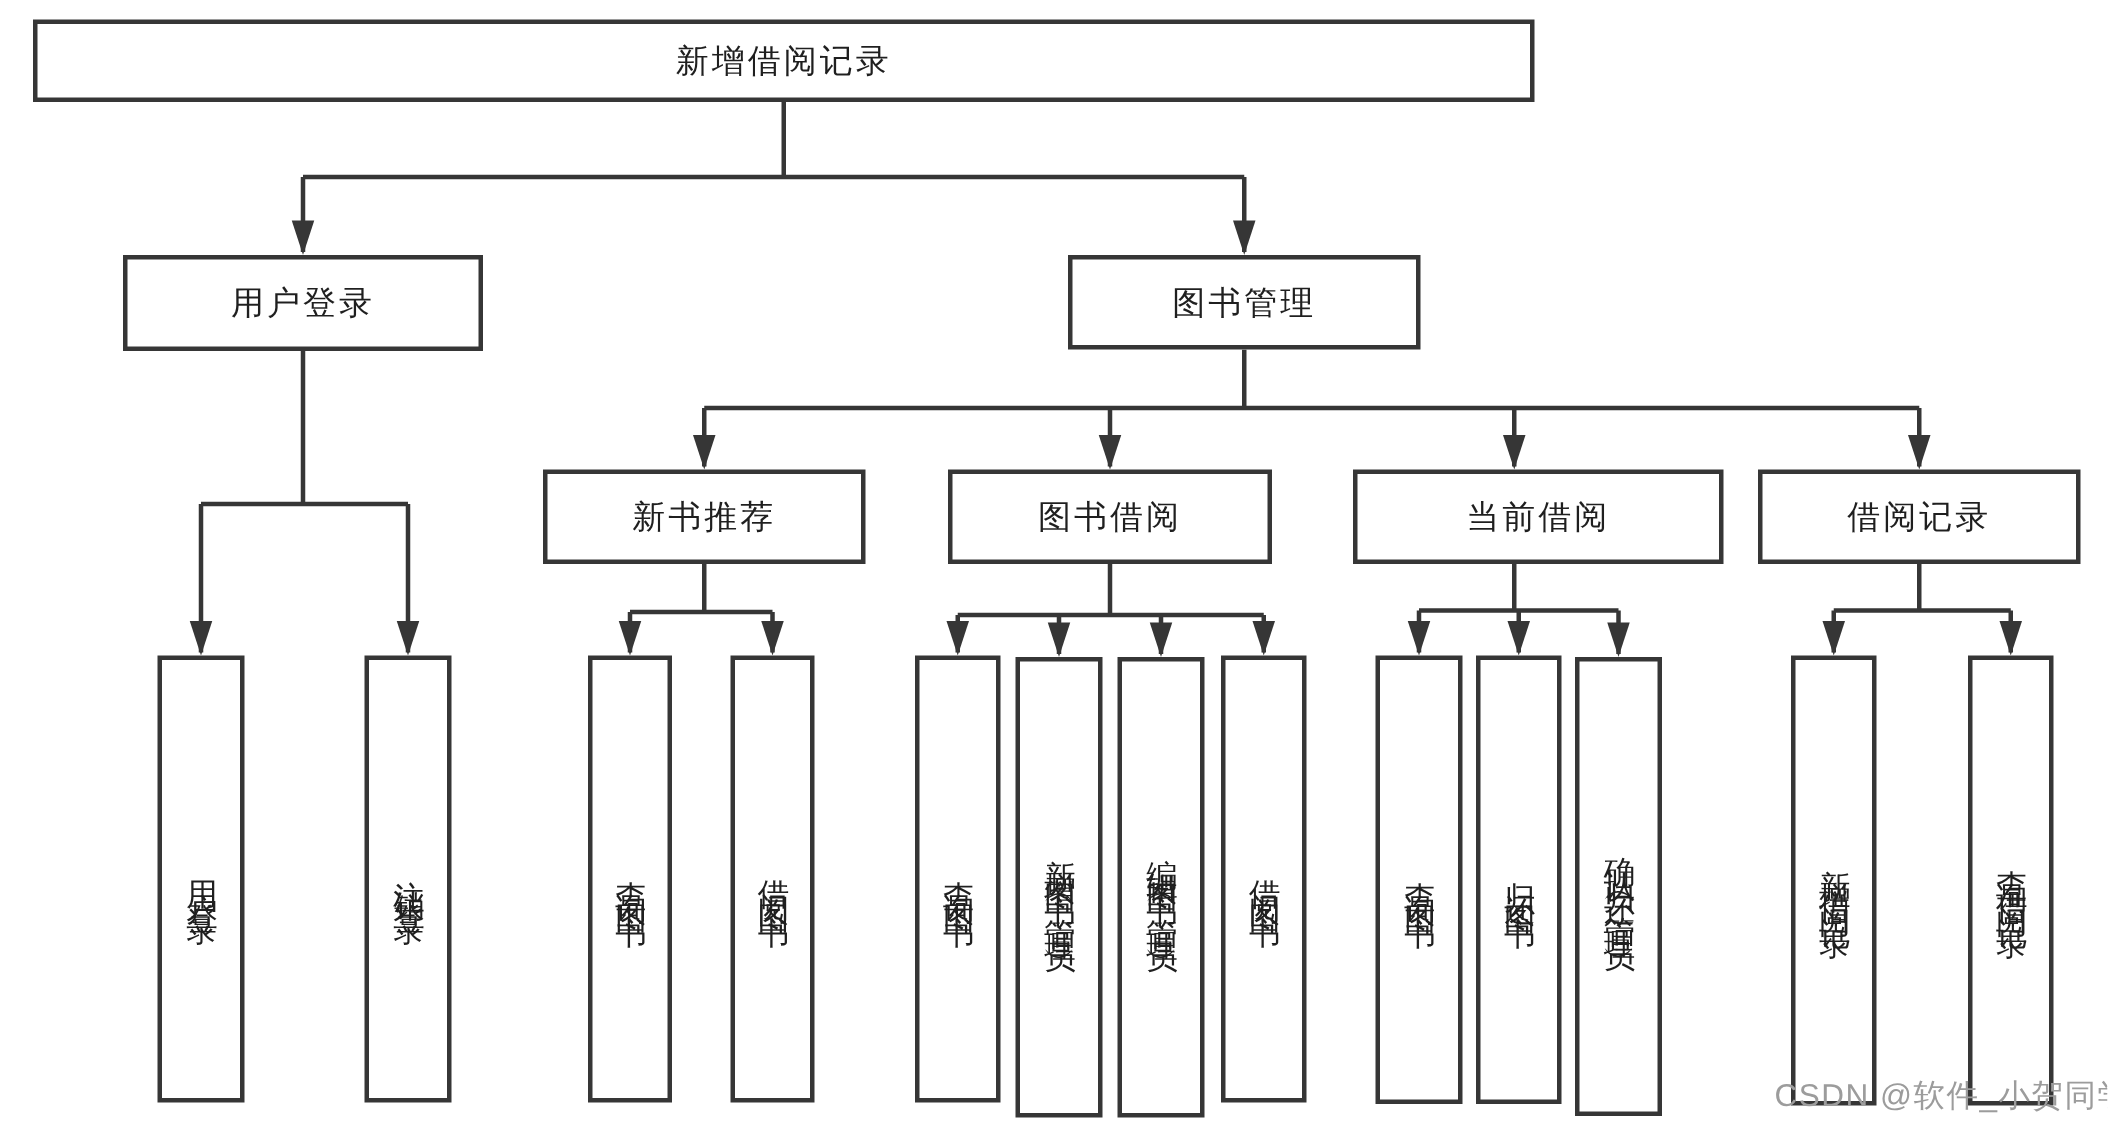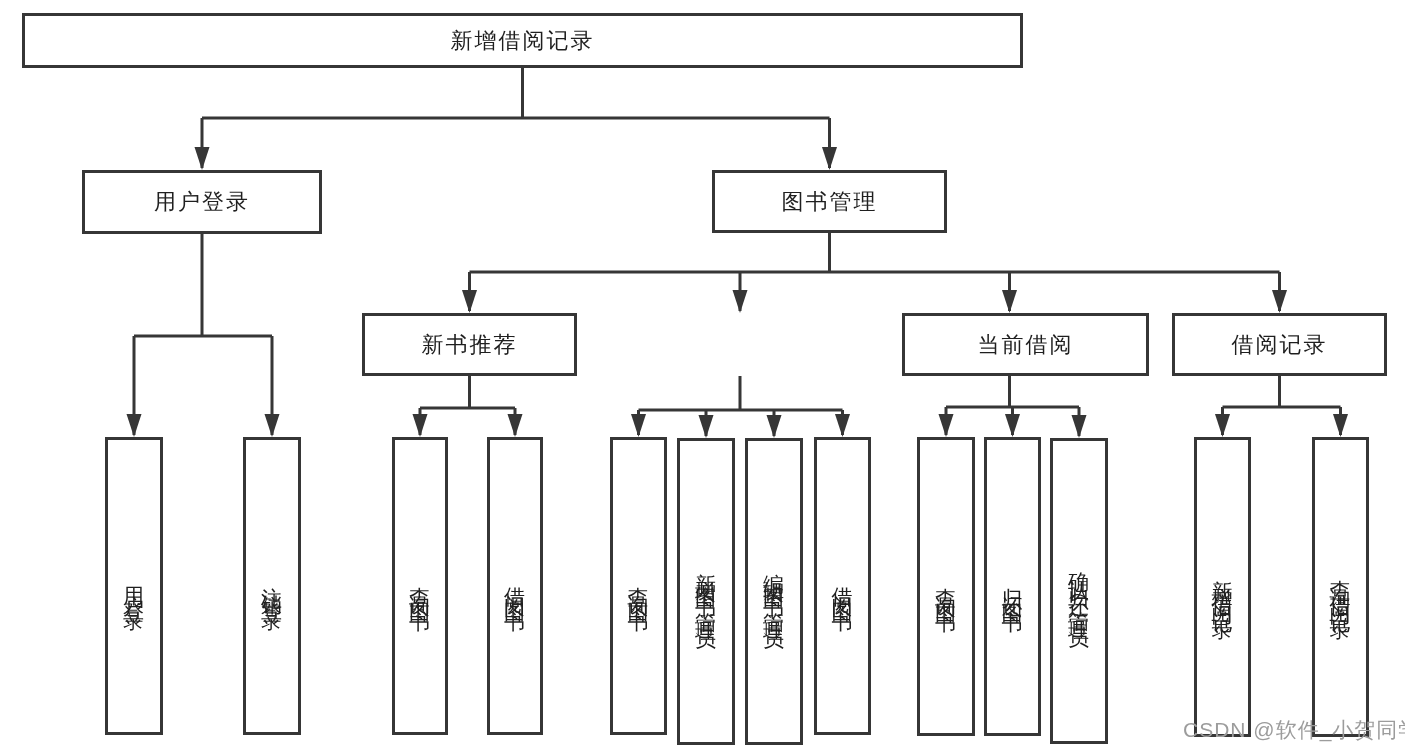--- a/index.html
+++ b/index.html
@@ -97,20 +97,21 @@
       <polygon fill="#363636" stroke="none" points="1333,414 1348,414 1340.5,437"></polygon>
     </g>
   </svg>
 
   <div class="node h-node" style="left:22px;top:13px;width:1001px;height:55px">新增借阅记录</div>
 
   <div class="node h-node" style="left:82px;top:170px;width:240px;height:64px">用户登录</div>
   <div class="node h-node" style="left:712px;top:170px;width:235px;height:63px">图书管理</div>
 
   <div class="node h-node" style="left:362px;top:313px;width:215px;height:63px">新书推荐</div>
+  <div class="node h-node" style="left:632px;top:313px;width:216px;height:63px">图书借阅</div>
   <div class="node h-node" style="left:902px;top:313px;width:247px;height:63px">当前借阅</div>
   <div class="node h-node" style="left:1172px;top:313px;width:215px;height:63px">借阅记录</div>
 
   <div class="node v-node" style="left:105px;top:437px;width:58px;height:298px">
     <span class="vtext">用户登录</span>
   </div>
   <div class="node v-node" style="left:243px;top:437px;width:58px;height:298px">
     <span class="vtext">注销登录</span>
   </div>
 

